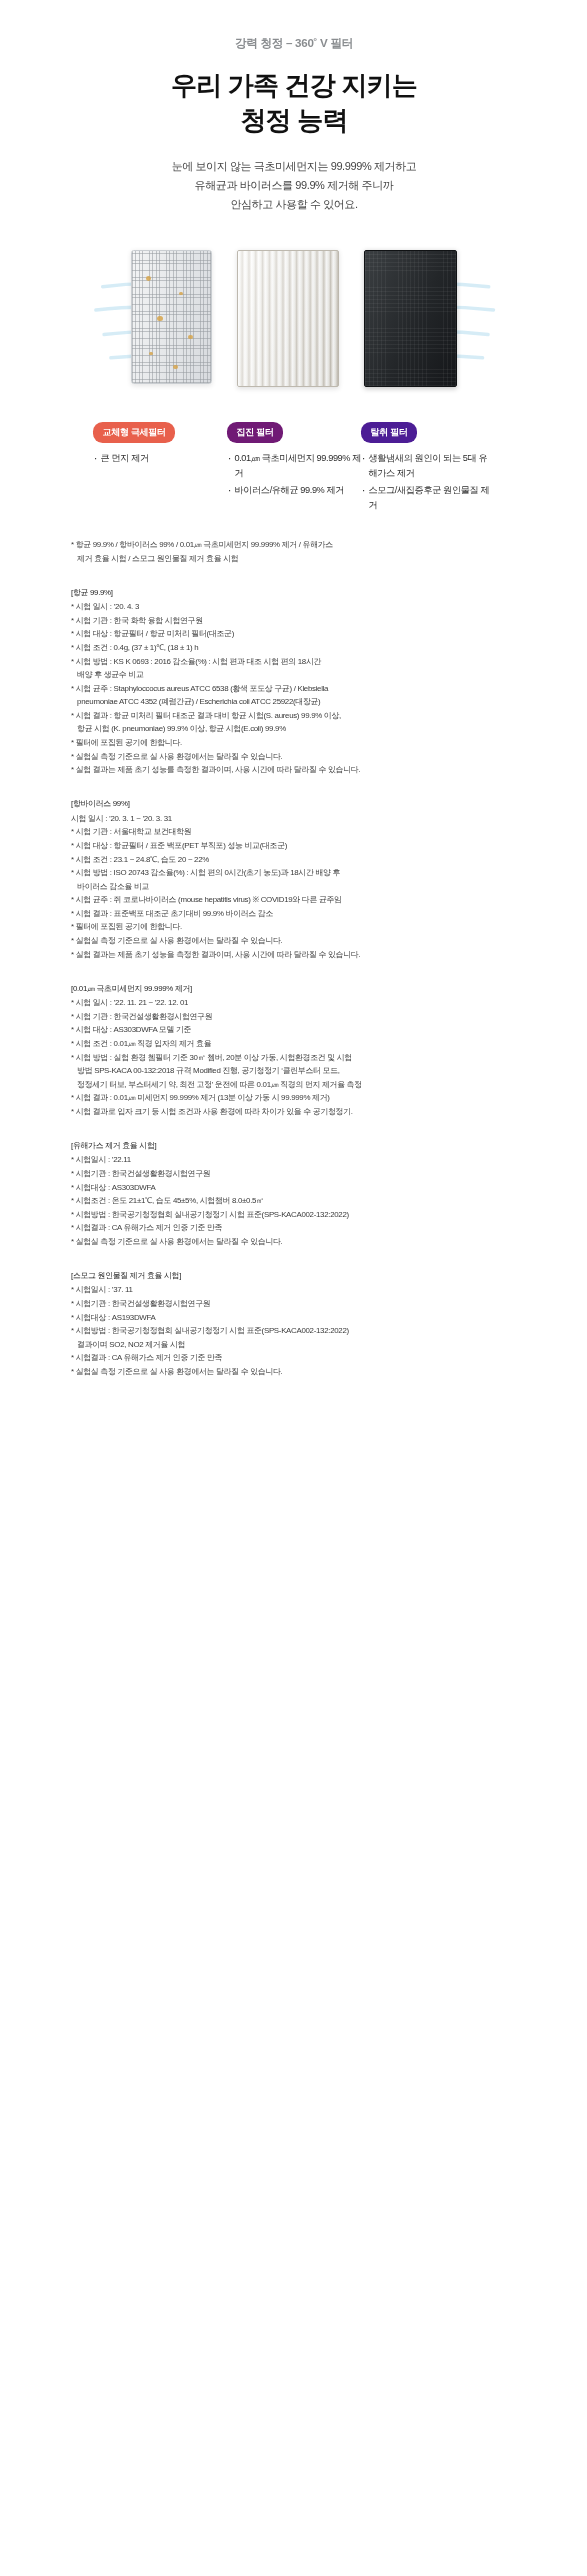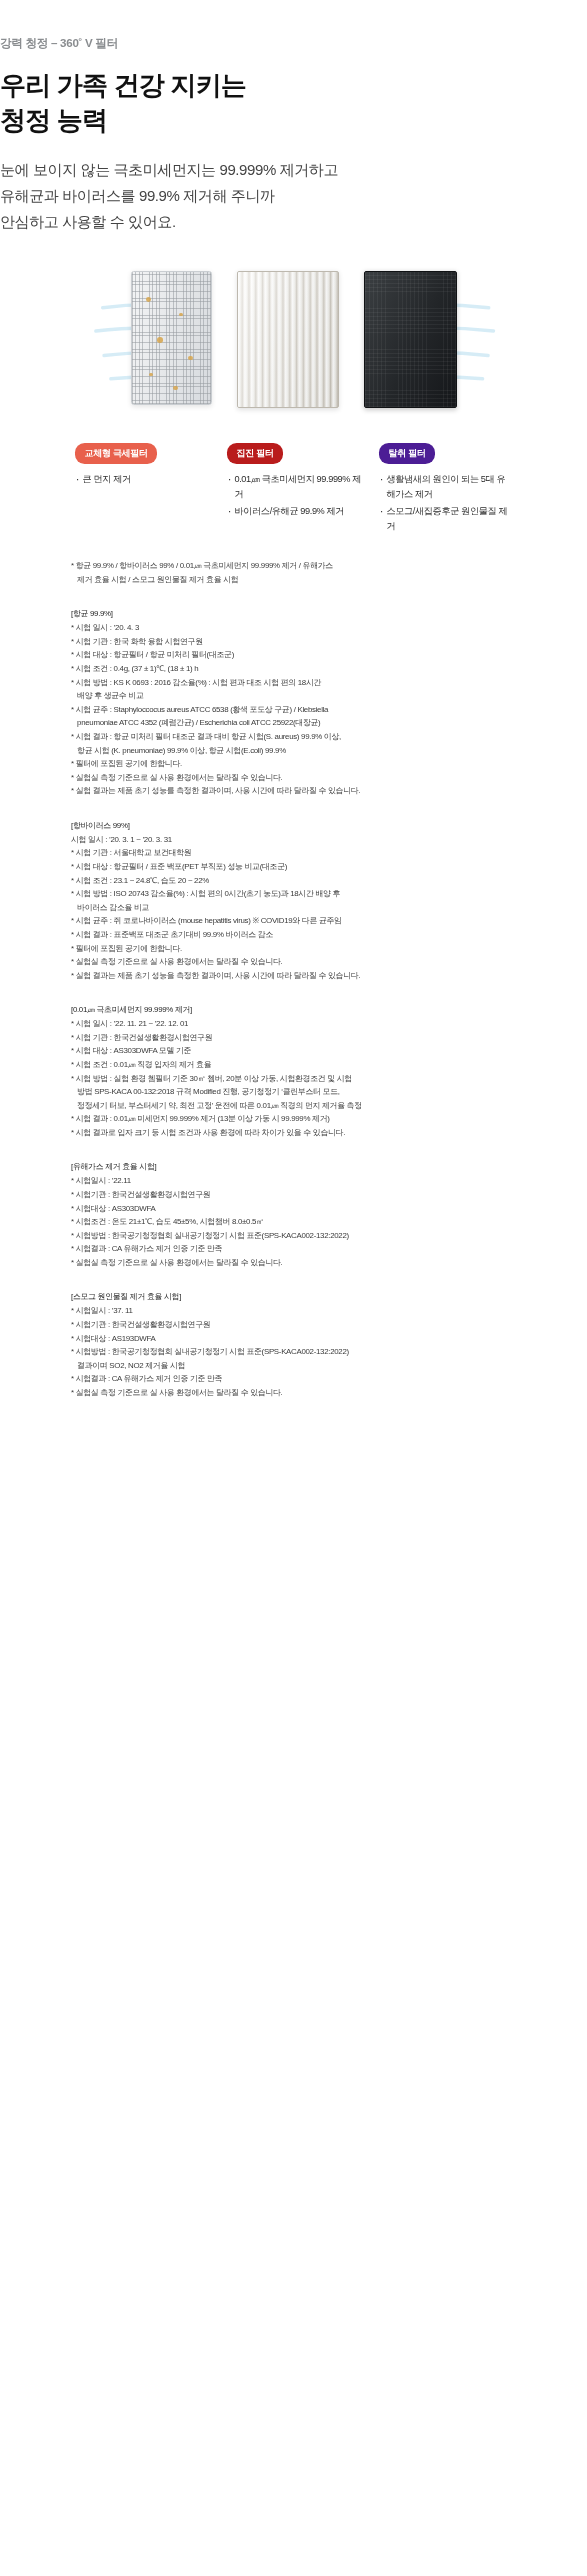--- a/index.html
+++ b/index.html
@@ -16,39 +16,39 @@
   }
   .page {
     width: 588px;
     margin: 0 auto;
     position: relative;
   }
 
   
   .hero {
     padding-top: 36px;
-    text-align: left;
+    text-align: center;
   }
   .eyebrow {
     font-size: 11.6px;
     font-weight: bold;
     color: #8a8d90;
     letter-spacing: -0.3px;
     margin-bottom: 11px;
   }
   .headline {
     font-size: 26px;
     font-weight: bold;
     color: #111111;
     line-height: 1.33;
     letter-spacing: -0.8px;
   }
   .subhead {
     margin-top: 19px;
-    font-size: 15px;
+    font-size: 11px;
     color: #444444;
     line-height: 1.76;
     letter-spacing: -0.4px;
   }
 
   
   .filter-stage {
     margin-top: 23px;
     height: 164px;
     position: relative;
@@ -118,38 +118,37 @@
       linear-gradient(115deg, #3b3f42 0%, #232629 55%, #15171a 100%);
     border: 0.7px solid #101214;
     box-shadow: 0 1.4px 5.5px rgba(0,0,0,0.22);
   }
 
   
   .features {
     margin-top: 20.5px;
     display: flex;
     justify-content: center;
-    gap: 18px;
     padding: 0 71px;
   }
   .feature-col {
     width: 134px;
   }
   .badge {
     display: inline-block;
     border-radius: 9.6px;
     padding: 3.4px 9.6px 4.1px;
     font-size: 9px;
     font-weight: bold;
     color: #ffffff;
     letter-spacing: -0.3px;
     margin-bottom: 8.2px;
   }
   .badge.b0 { background: #e8604c; }
-  .badge.b1 { background: #b91c1c; }
+  .badge.b1 { background: #701a75; }
   .badge.b2 { background: #4c1d95; }
   .feature-list {
     margin: 0; padding: 0; list-style: none;
   }
   .feature-list li {
     font-size: 9.2px;
     color: #2d2d2d;
     line-height: 1.6;
     letter-spacing: -0.4px;
     padding-left: 7.5px;
@@ -298,21 +297,21 @@
         <div class="spacer"></div>
         <div class="block-title">[0.01㎛ 극초미세먼지 99.999% 제거]</div>
         <div class="note-line">* 시험 일시 : ’22. 11. 21 ~ ’22. 12. 01</div>
         <div class="note-line">* 시험 기관 : 한국건설생활환경시험연구원</div>
         <div class="note-line">* 시험 대상 : AS303DWFA 모델 기준</div>
         <div class="note-line">* 시험 조건 : 0.01㎛ 직경 입자의 제거 효율</div>
         <div class="note-line">* 시험 방법 : 실험 환경 쳄필터 기준 30㎥ 쳄버, 20분 이상 가동, 시험환경조건 및 시험</div>
         <div class="note-line indent">방법 SPS-KACA 00-132:2018 규격 Modified 진행, 공기청정기 ‘클린부스터 모드,</div>
         <div class="note-line indent">정정세기 터보, 부스터세기 약, 최전 고정’ 운전에 따른 0.01㎛ 직경의 먼지 제거율 측정</div>
         <div class="note-line">* 시험 결과 : 0.01㎛ 미세먼지 99.999% 제거 (13분 이상 가동 시 99.999% 제거)</div>
-        <div class="note-line">* 시험 결과로 입자 크기 등 시험 조건과 사용 환경에 따라 차이가 있을 수 있습니다.</div>
+        <div class="note-line">* 시험 결과로 입자 크기 등 시험 조건과 사용 환경에 따라 차이가 있을 수 공기청정기.</div>
         <div class="spacer"></div>
         <div class="block-title">[유해가스 제거 효율 시험]</div>
         <div class="note-line">* 시험일시 : ’22.11</div>
         <div class="note-line">* 시험기관 : 한국건설생활환경시험연구원</div>
         <div class="note-line">* 시험대상 : AS303DWFA</div>
         <div class="note-line">* 시험조건 : 온도 21±1℃, 습도 45±5%, 시험챔버 8.0±0.5㎥</div>
         <div class="note-line">* 시험방법 : 한국공기청정협회 실내공기청정기 시험 표준(SPS-KACA002-132:2022)</div>
         <div class="note-line">* 시험결과 : CA 유해가스 제거 인증 기준 만족</div>
         <div class="note-line">* 실험실 측정 기준으로 실 사용 환경에서는 달라질 수 있습니다.</div>
         <div class="spacer"></div>

